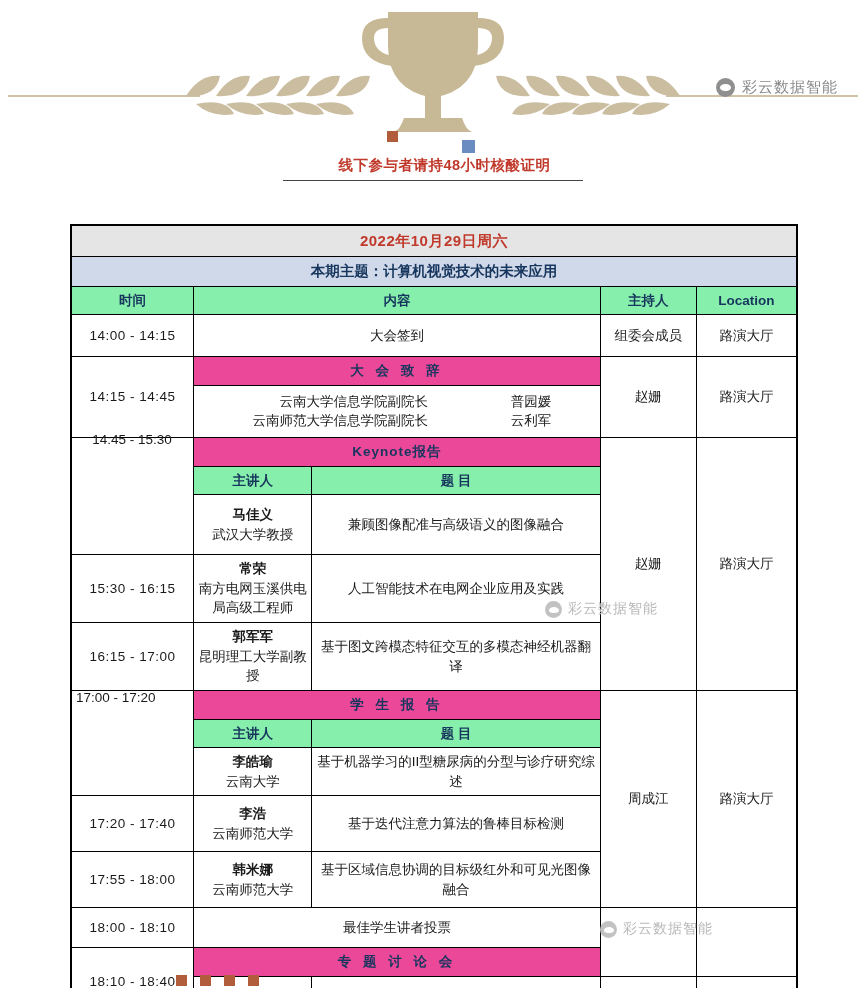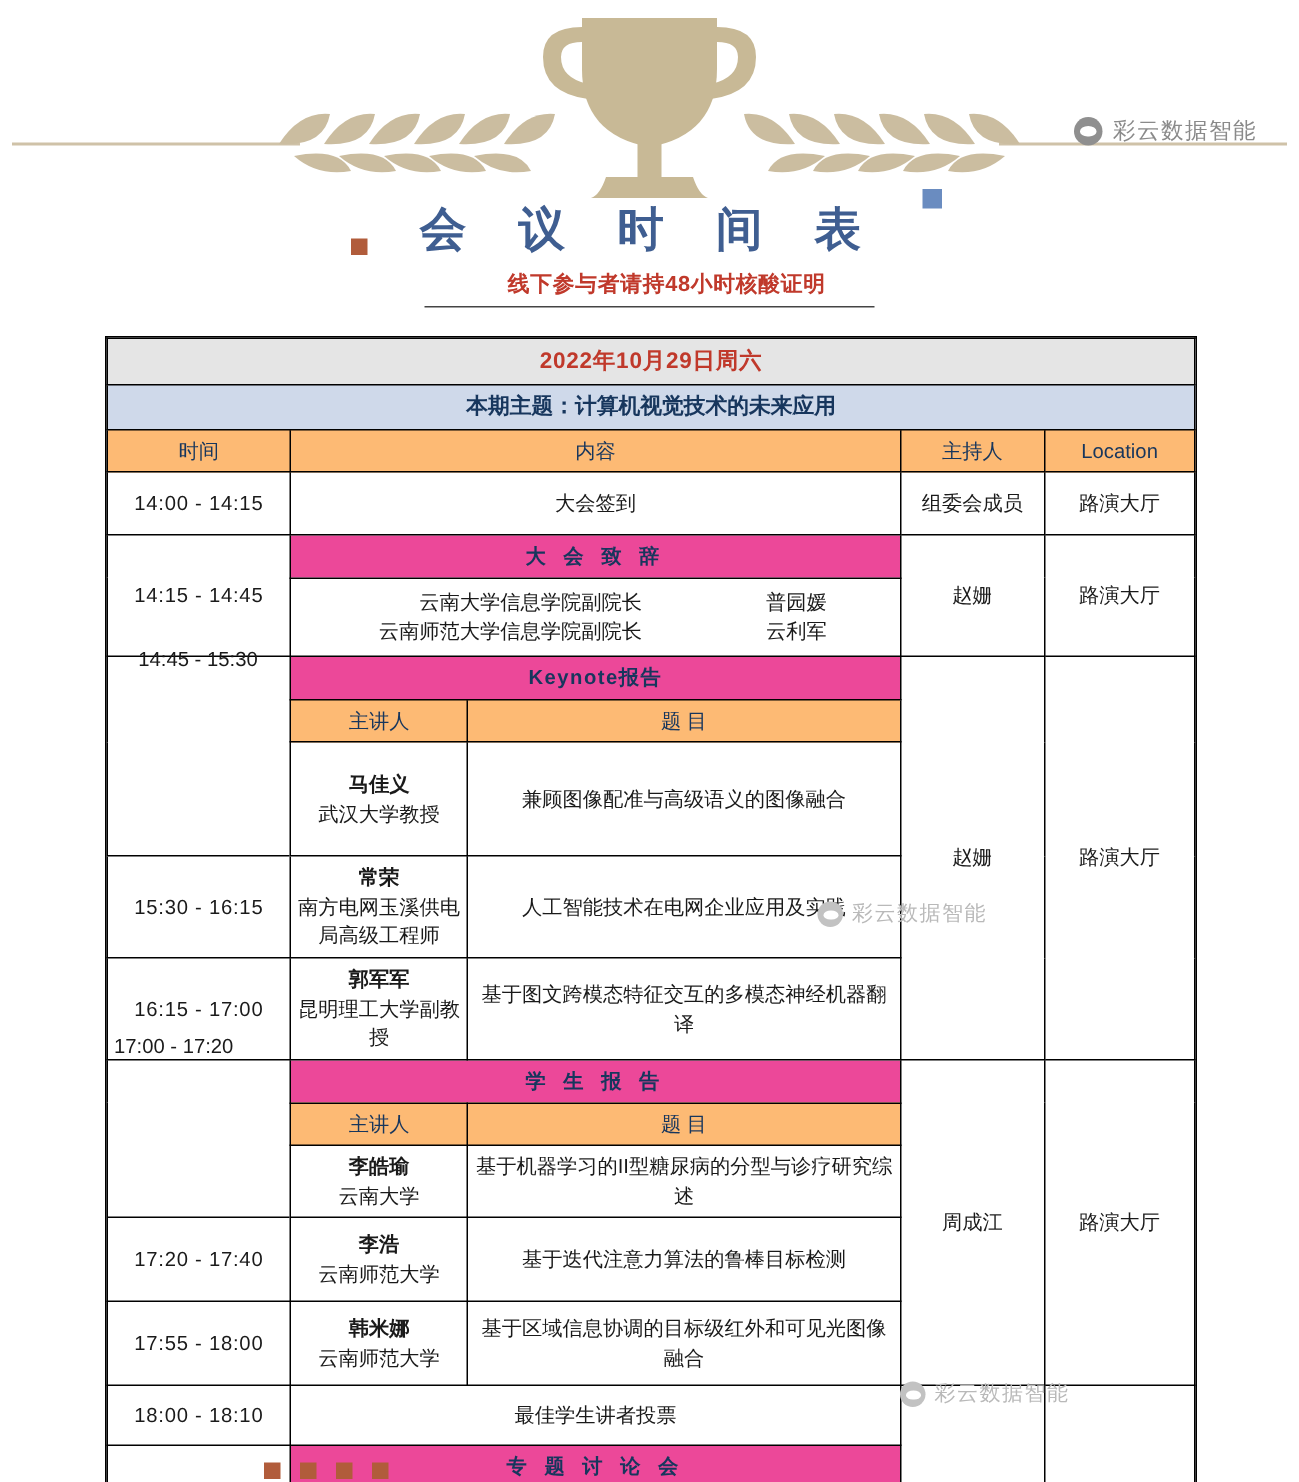--- a/index.html
+++ b/index.html
@@ -115,22 +115,22 @@
     font-size:15px;
     letter-spacing:.5px;
   }
   .band-theme{
     background:#cfd9ea;
     font-weight:bold;
     color:#17365d;
     font-size:14.5px;
   }
   .colhead{
-    background:#fdba74;
-    font-weight:normal;
+    background:#86efac;
+    font-weight:bold;
     color:#17365d;
   }
   .time{
     font-size:13.5px;
     letter-spacing:.5px;
   }
   .speaker-name{
     font-weight:bold;
     display:block;
   }
@@ -224,21 +224,20 @@
 
   <div class="brand">
     <span class="brand-logo"></span>
     <span>彩云数据智能</span>
   </div>
 
   <div class="title-wrap">
     <div class="title">
       <span class="sq-left"></span>
       <span class="sq-right"></span>
-      <span>会 议 时 间 表</span>
     </div>
     <div class="subtitle">线下参与者请持48小时核酸证明</div>
     <div class="subtitle-line"></div>
   </div>
 </div>
 
 <div class="sheet">
 <table>
   <colgroup>
     <col style="width:122px">
@@ -291,21 +290,21 @@
   <tr>
     <td rowspan="3" style="border-bottom:none"></td>
     <td colspan="2" class="band">Keynote报告</td>
     <td rowspan="5">赵姗</td>
     <td rowspan="5">路演大厅</td>
   </tr>
   <tr>
     <td class="colhead">主讲人</td>
     <td class="colhead">题 目</td>
   </tr>
-  <tr style="height:76px">
+  <tr style="height:60px">
     <td>
       <span class="speaker-name">马佳义</span>
       <span class="speaker-affil">武汉大学教授</span>
     </td>
     <td>兼顾图像配准与高级语义的图像融合</td>
   </tr>
   <tr style="height:68px">
     <td class="time">15:30 - 16:15</td>
     <td>
       <span class="speaker-name">常荣</span>

